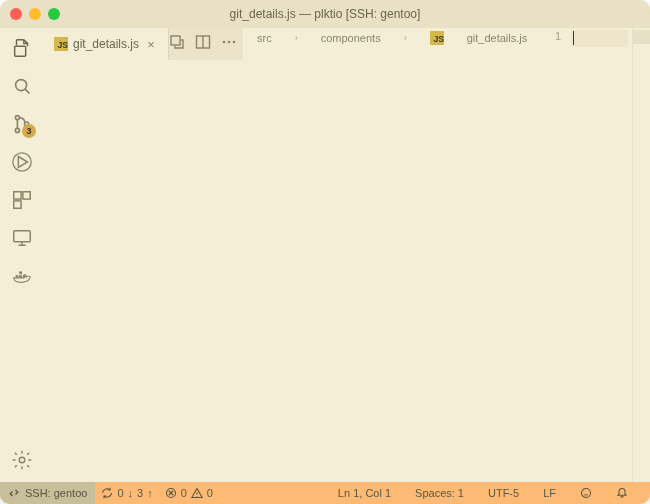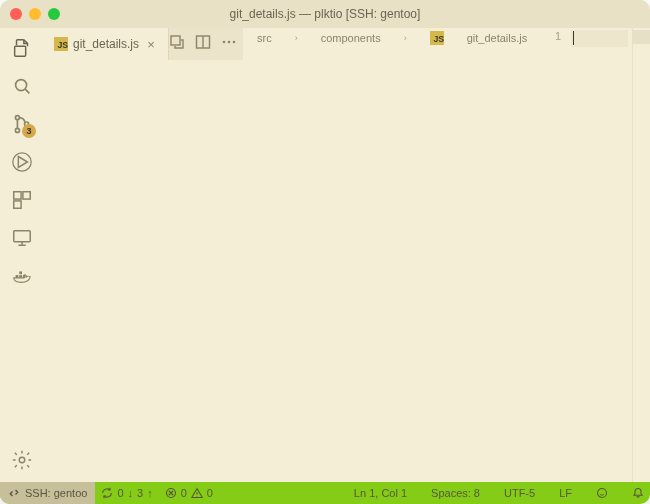--- a/index.html
+++ b/index.html
@@ -29,23 +29,23 @@
 .tabbar-actions svg { width: 16px; height: 16px; }
 .breadcrumb { height: 20px; font-size: 11px; color: #8a8468; display: flex; align-items: center; padding: 0 14px; gap: 23px; }
 .breadcrumb .chev { font-size: 9px; color: #aaa48a; }
 .editor { flex: 1; display: flex; position: relative; }
 .gutter { width: 30px; text-align: right; padding: 2px 10px 0 0; font-size: 11px; font-family: Menlo, monospace; color: #a59f85; }
 .code { flex: 1; font-family: Menlo, monospace; font-size: 12px; padding-top: 2px; position: relative; }
 .codeline { height: 17px; width: 94%; background: #ede6cc; position: relative; }
 .cursor { display: inline-block; width: 1px; height: 14px; background: #3a3a2a; vertical-align: middle; margin-left: 2px; }
 .minimap { width: 18px; background: #f4eed7; border-left: 1px solid #e6e0c6; }
 .minimap-slider { width: 100%; height: 14px; background: #e6e0c6; margin-top: 2px; }
-.statusbar { height: 22px; background: #84cc16; display: flex; align-items: center; font-size: 11px; color: #5a5640; }
+.statusbar { height: 22px; background: #fdba74; display: flex; align-items: center; font-size: 11px; color: #5a5640; }
 .sb-left, .sb-right { display: flex; align-items: center; height: 100%; }
-.sb-right { margin-left: auto; padding-right: 0; gap: 12px; }
+.sb-right { margin-left: auto; padding-right: 16px; gap: 12px; }
 .sb-item { display: flex; align-items: center; gap: 4px; padding: 0 6px; height: 100%; cursor: pointer; }
 .sb-remote { background: #c7be9a; padding: 0 8px; gap: 5px; }
 .sb-item svg { width: 12px; height: 12px; }
 .js-ico svg { width: 14px; height: 14px; vertical-align: middle; }
 </style>
 </head>
 <body>
 
 <div class="window">
   <div class="titlebar">
@@ -203,21 +203,21 @@
             <path d="M8 7v3M8 12v.5"></path>
           </svg>
         <span>0</span>
       </div>
     </div>
     <div class="sb-right">
       <div class="sb-item">
           <span>Ln 1, Col 1</span>
         </div>
       <div class="sb-item">
-          <span>Spaces: 8</span>
+          <span>Spaces: 1</span>
         </div>
       <div class="sb-item">
           <span>UTF-5</span>
         </div>
       <div class="sb-item">
           <span>LF</span>
         </div>
       <div class="sb-item">
           <svg viewBox="0 0 16 16" fill="none" stroke="currentColor" stroke-width="1.4">
             <circle cx="8" cy="8" r="6"></circle>

